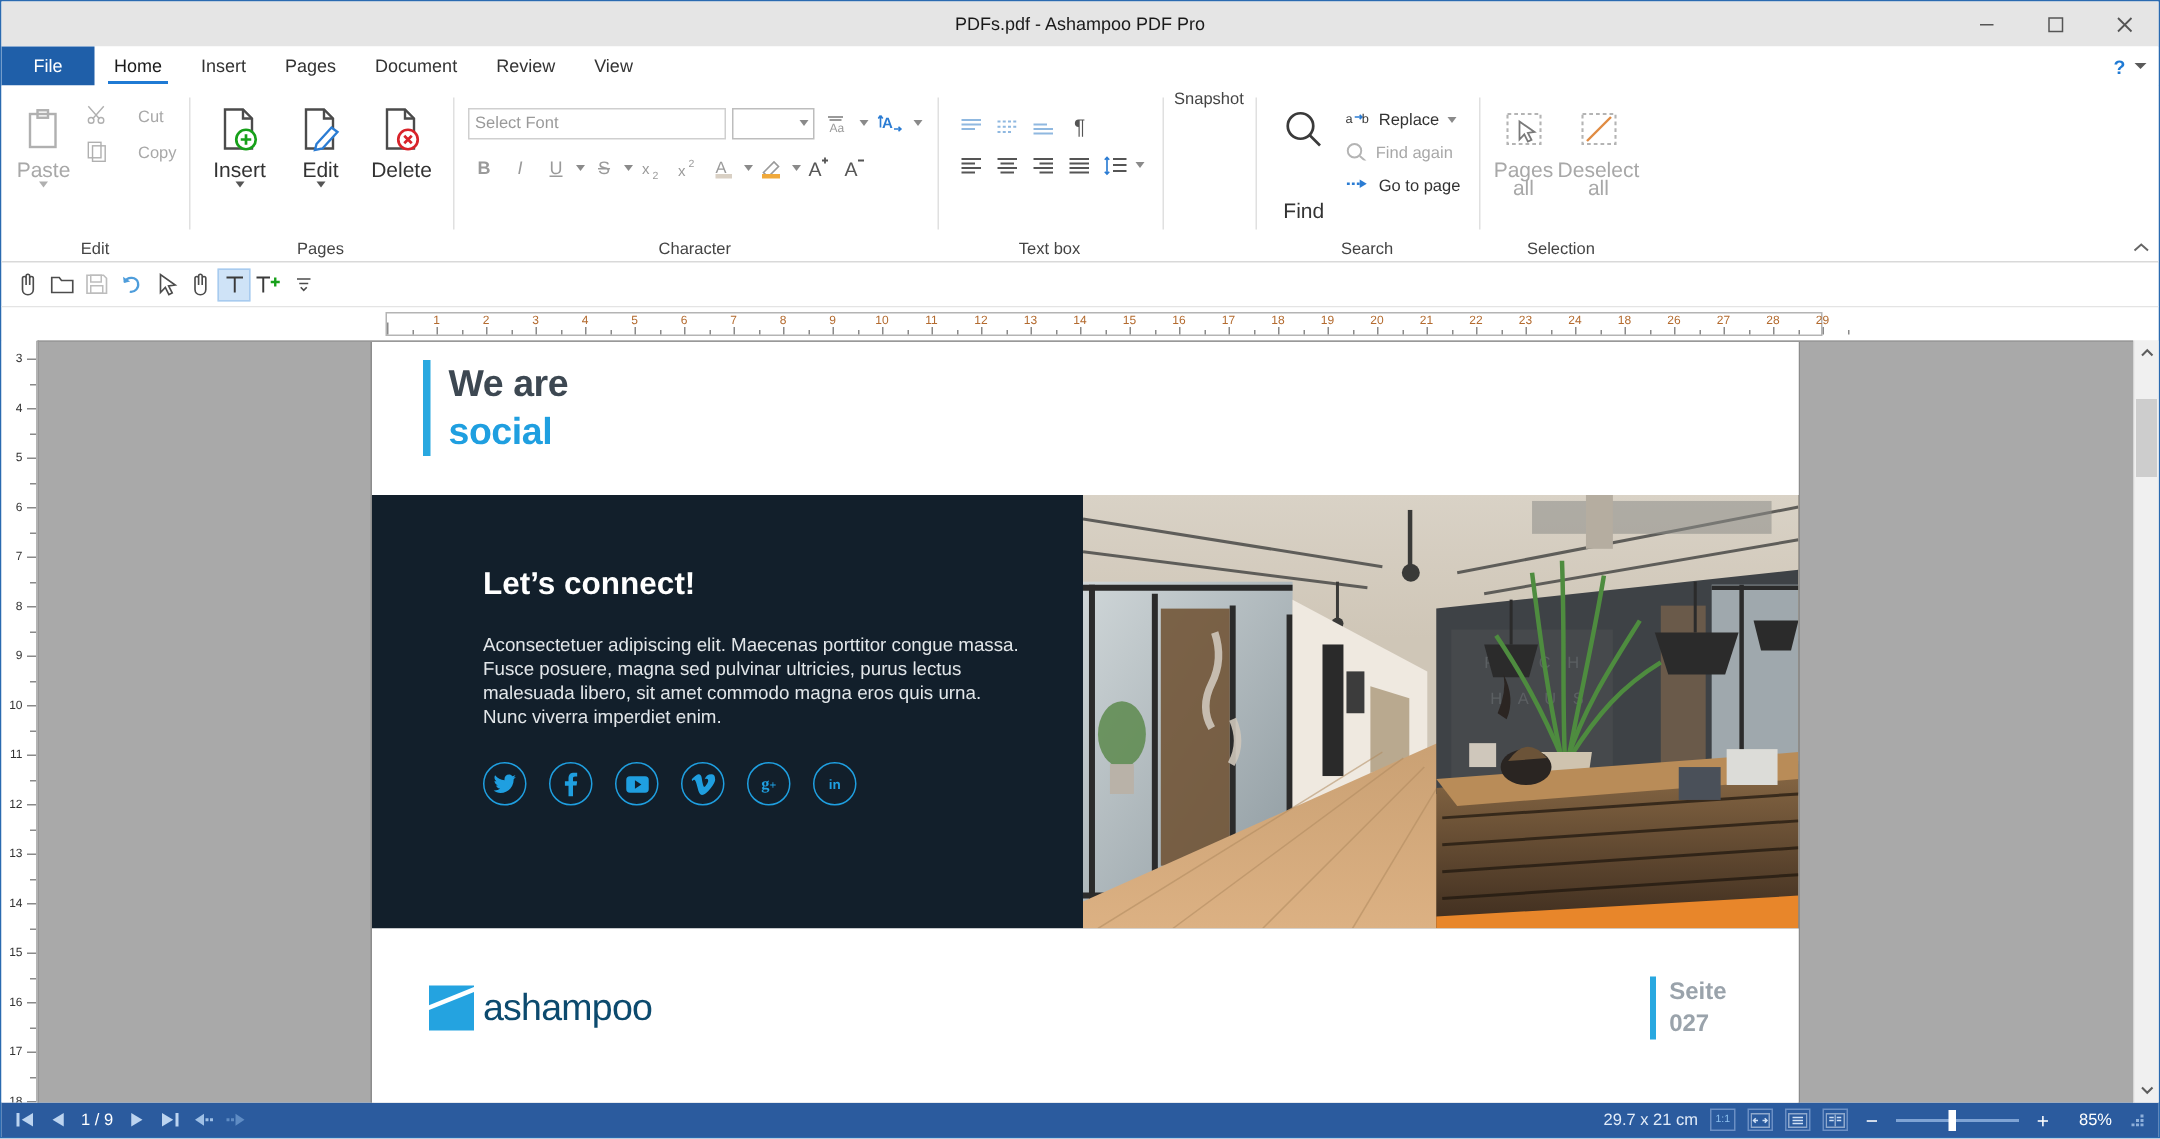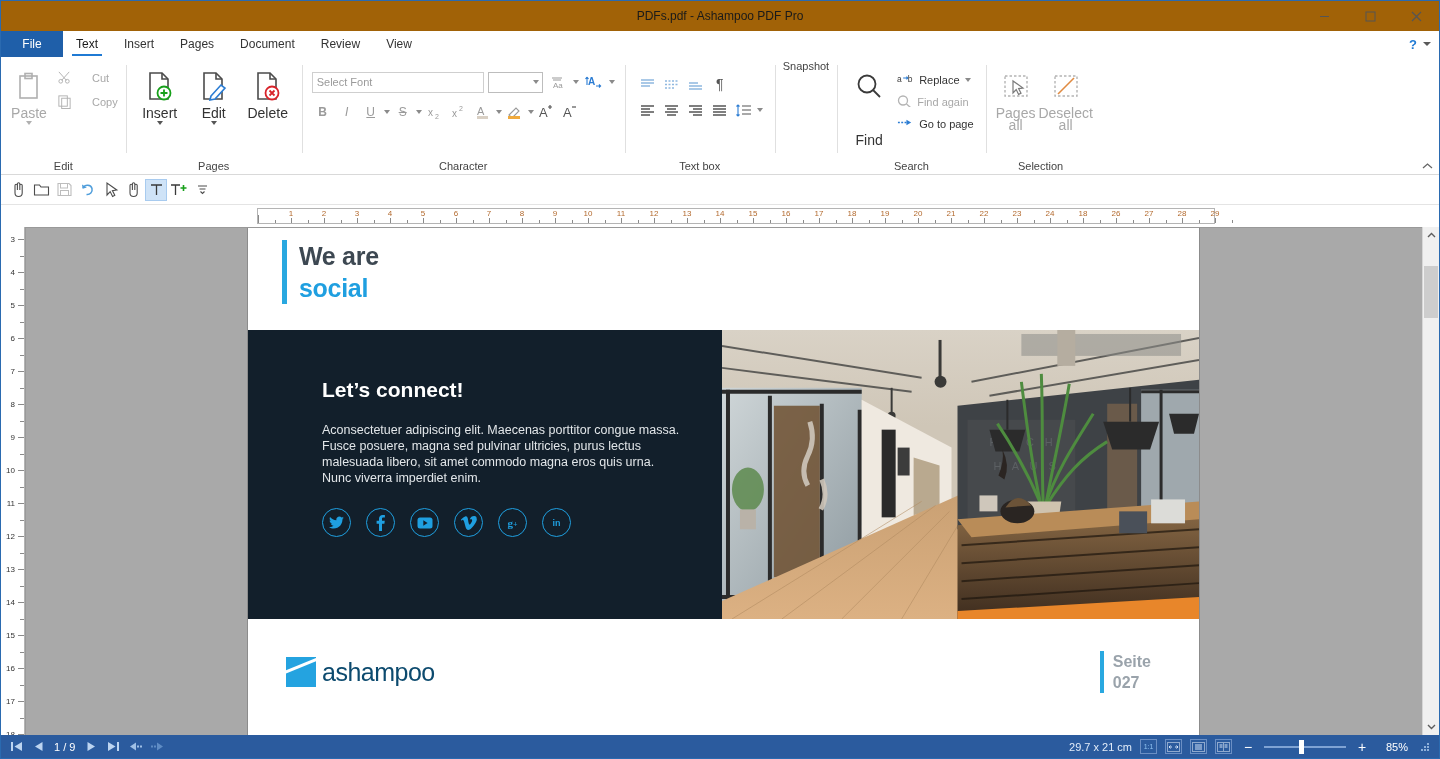--- a/index.html
+++ b/index.html
@@ -14,21 +14,21 @@
     position: relative;
     border: 1px solid #2a6ab0;
     background: #ffffff;
     display: flex; flex-direction: column;
   }
 
   
   .titlebar {
     height: 30px; min-height: 30px;
     display: flex; align-items: center;
-    background: #a16207;
+    background: #e5e5e5;
     position: relative;
   }
   .title-text {
     position: absolute; left: 0; right: 0; text-align: center;
     font-size: 12px; color: #1a1a1a;
     pointer-events: none;
   }
   .win-btns { margin-left: auto; display: flex; height: 30px; z-index: 2; }
   .win-btn {
     width: 46px; height: 30px;
@@ -324,21 +324,21 @@
       <div class="win-btn close">
         <svg width="11" height="11" viewBox="0 0 11 11">
             <path d="M1 1 L10 10 M10 1 L1 10" stroke="#555" stroke-width="1.2" fill="none"></path>
           </svg>
       </div>
     </div>
   </div>
 
   <div class="tabbar">
     <div class="tab-file">File</div>
-    <div class="tab active">Text</div>
+    <div class="tab active">Home</div>
     <div class="tab">Insert</div>
     <div class="tab">Pages</div>
     <div class="tab">Document</div>
     <div class="tab">Review</div>
     <div class="tab">View</div>
     <div class="help-zone">
       <span class="help-q">?</span>
       <span class="tri-down"></span>
     </div>
   </div>

